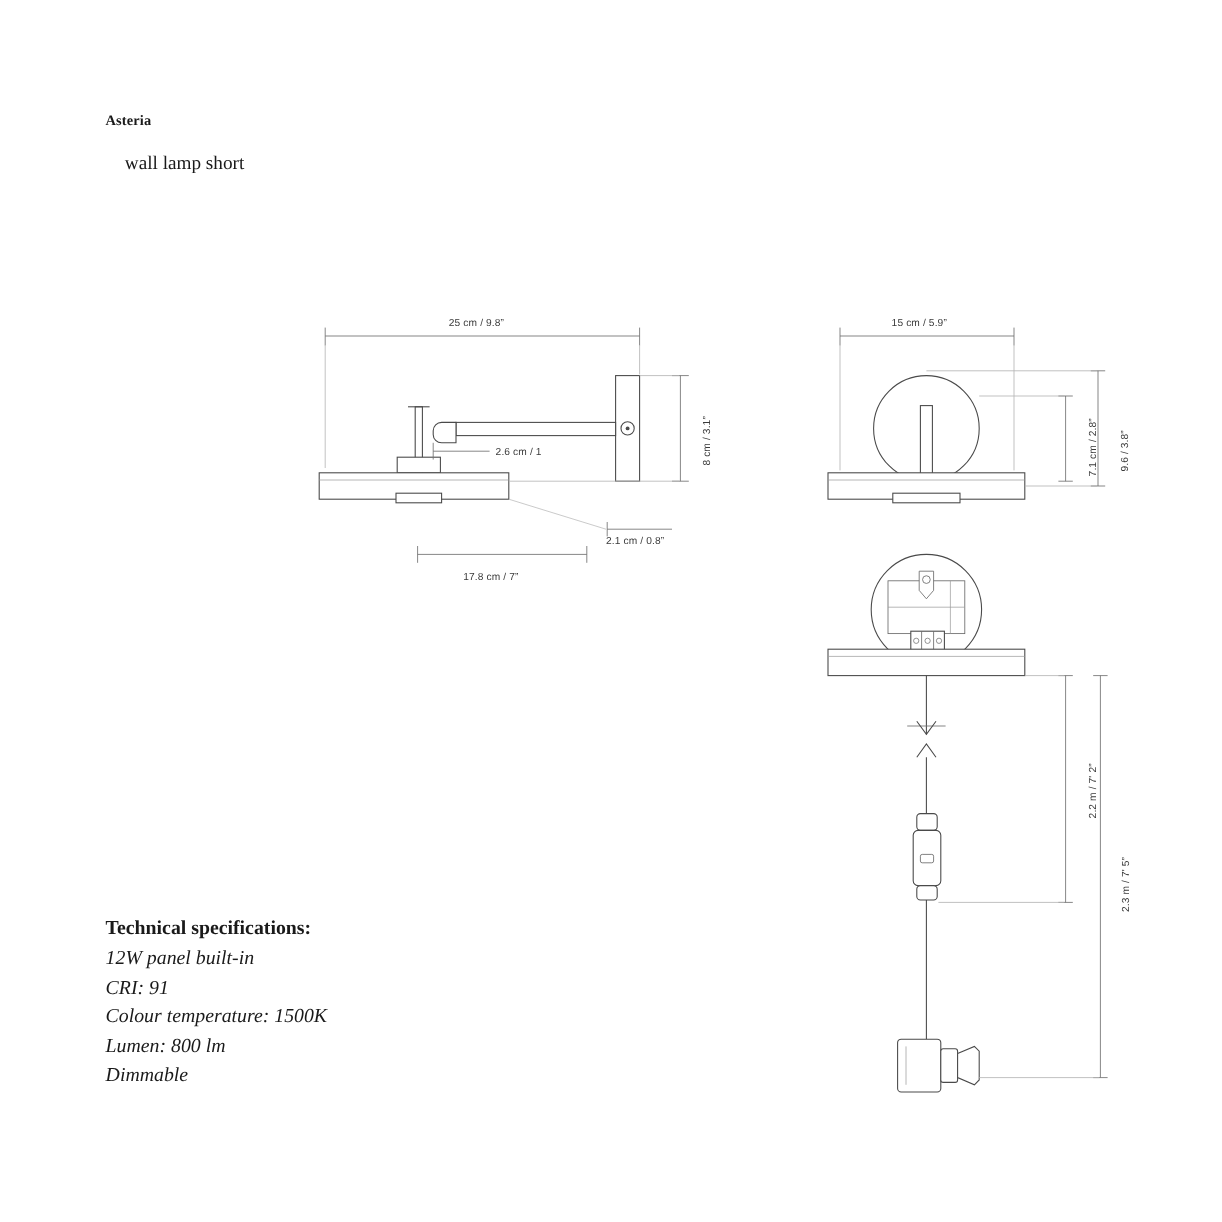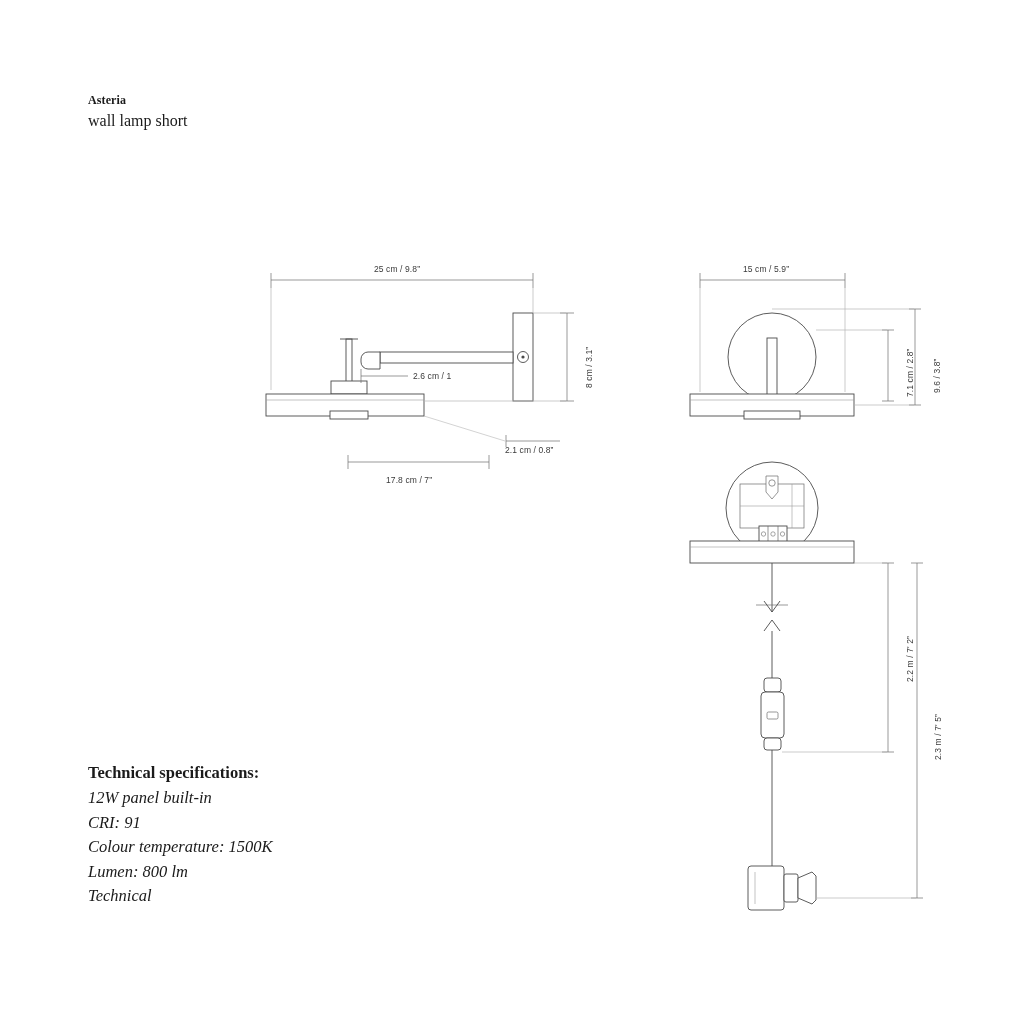--- a/index.html
+++ b/index.html
@@ -30,21 +30,21 @@
     font-size: 12px;
     font-weight: bold;
     letter-spacing: 0.1px;
     line-height: 20px;
     margin: 0;
   }
   .product-subtitle {
     font-size: 16px;
     font-weight: normal;
     line-height: 22px;
-    margin: 0;
+    margin: 16px;
   }
 
   
   .specs-block {
     position: absolute;
     left: 88px;
     top: 762px;
     width: 420px;
   }
   .specs-heading {
@@ -259,17 +259,17 @@
     <span class="dim-label vert" style="left:933px; top:760px;">2.3 m / 7' 5”</span>
   </div>
 
   <div class="specs-block">
     <p class="specs-heading">Technical specifications:</p>
     <ul class="specs-list">
       <li>12W panel built-in</li>
       <li>CRI: 91</li>
       <li>Colour temperature: 1500K</li>
       <li>Lumen: 800 lm</li>
-      <li>Technical</li>
+      <li>Dimmable</li>
     </ul>
   </div>
 
 </div>
 
 </body></html>

